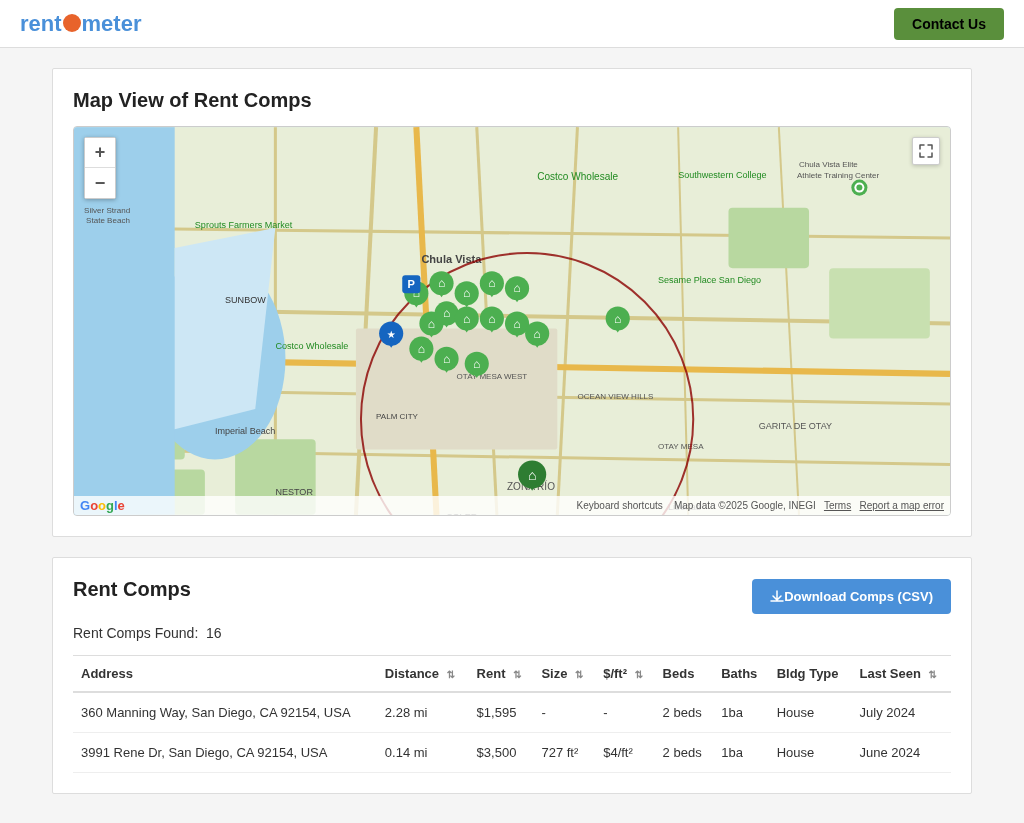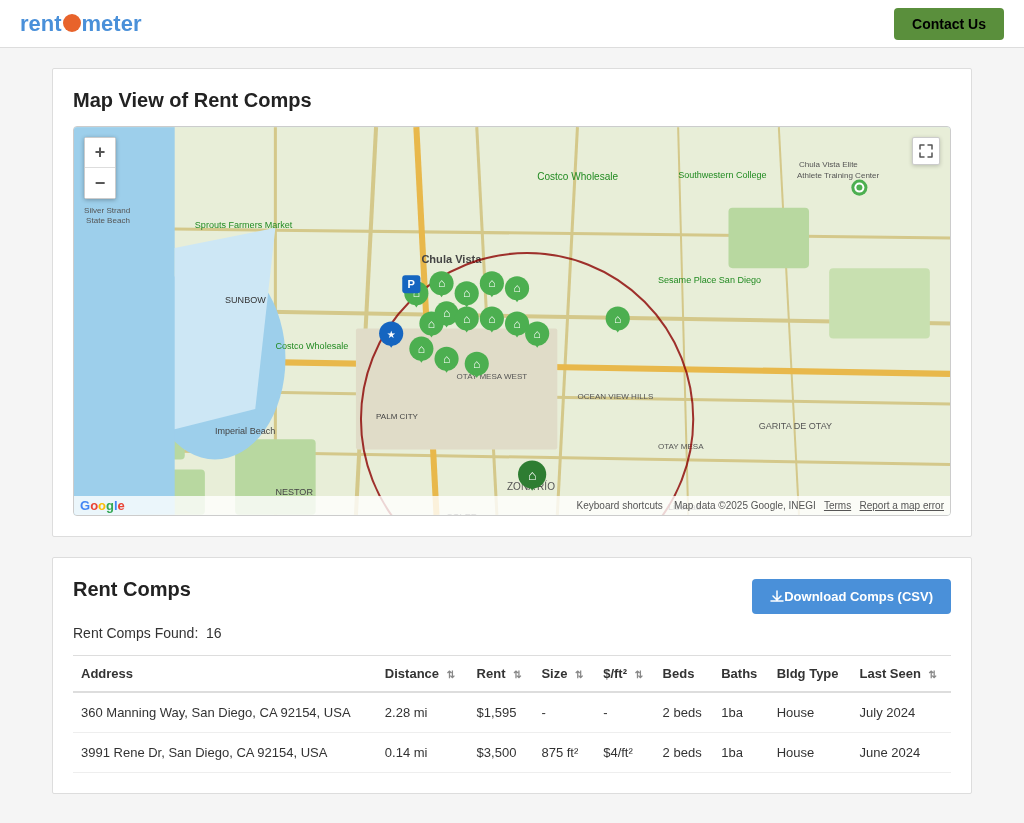--- a/index.html
+++ b/index.html
@@ -472,21 +472,21 @@
       <td>-</td>
       <td>2 beds</td>
       <td>1ba</td>
       <td>House</td>
       <td>July 2024</td>
     </tr>
           <tr>
       <td>3991 Rene Dr, San Diego, CA 92154, USA</td>
       <td>0.14 mi</td>
       <td>$3,500</td>
-      <td>875 ft²</td>
+      <td>727 ft²</td>
       <td>$4/ft²</td>
       <td>2 beds</td>
       <td>1ba</td>
       <td>House</td>
       <td>June 2024</td>
     </tr>
         </tbody>
     </table>
   </div>
 

